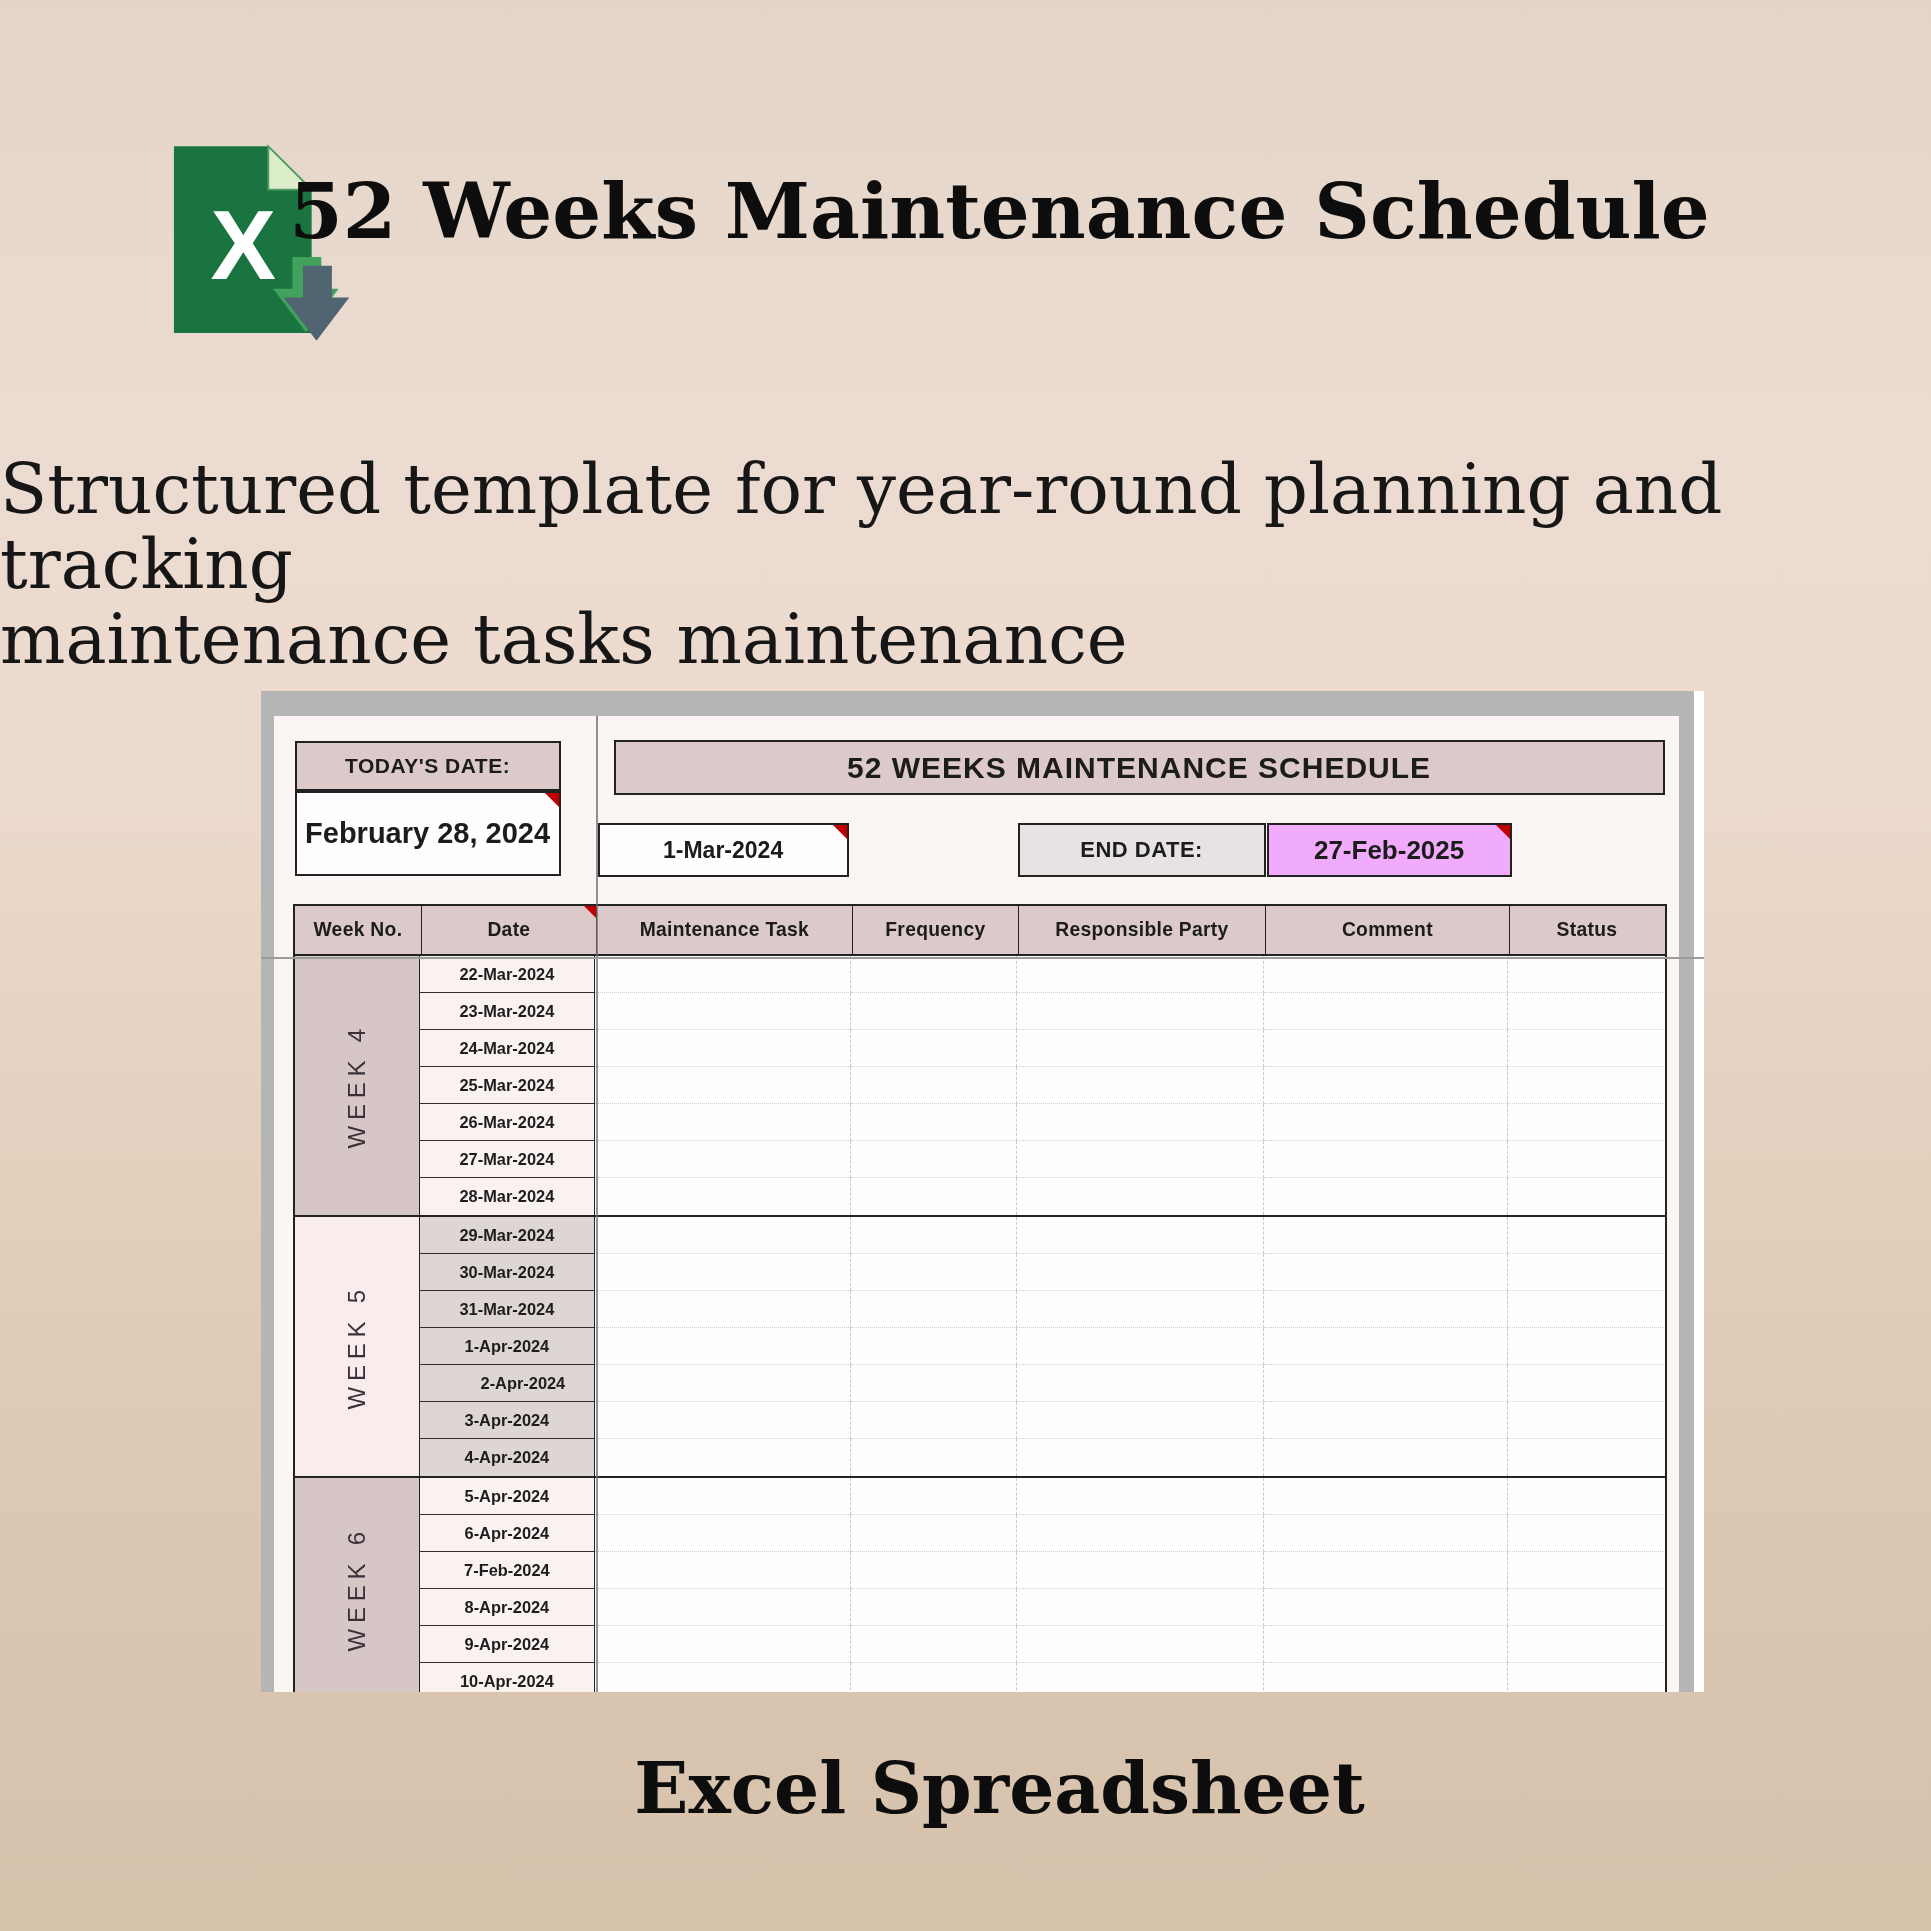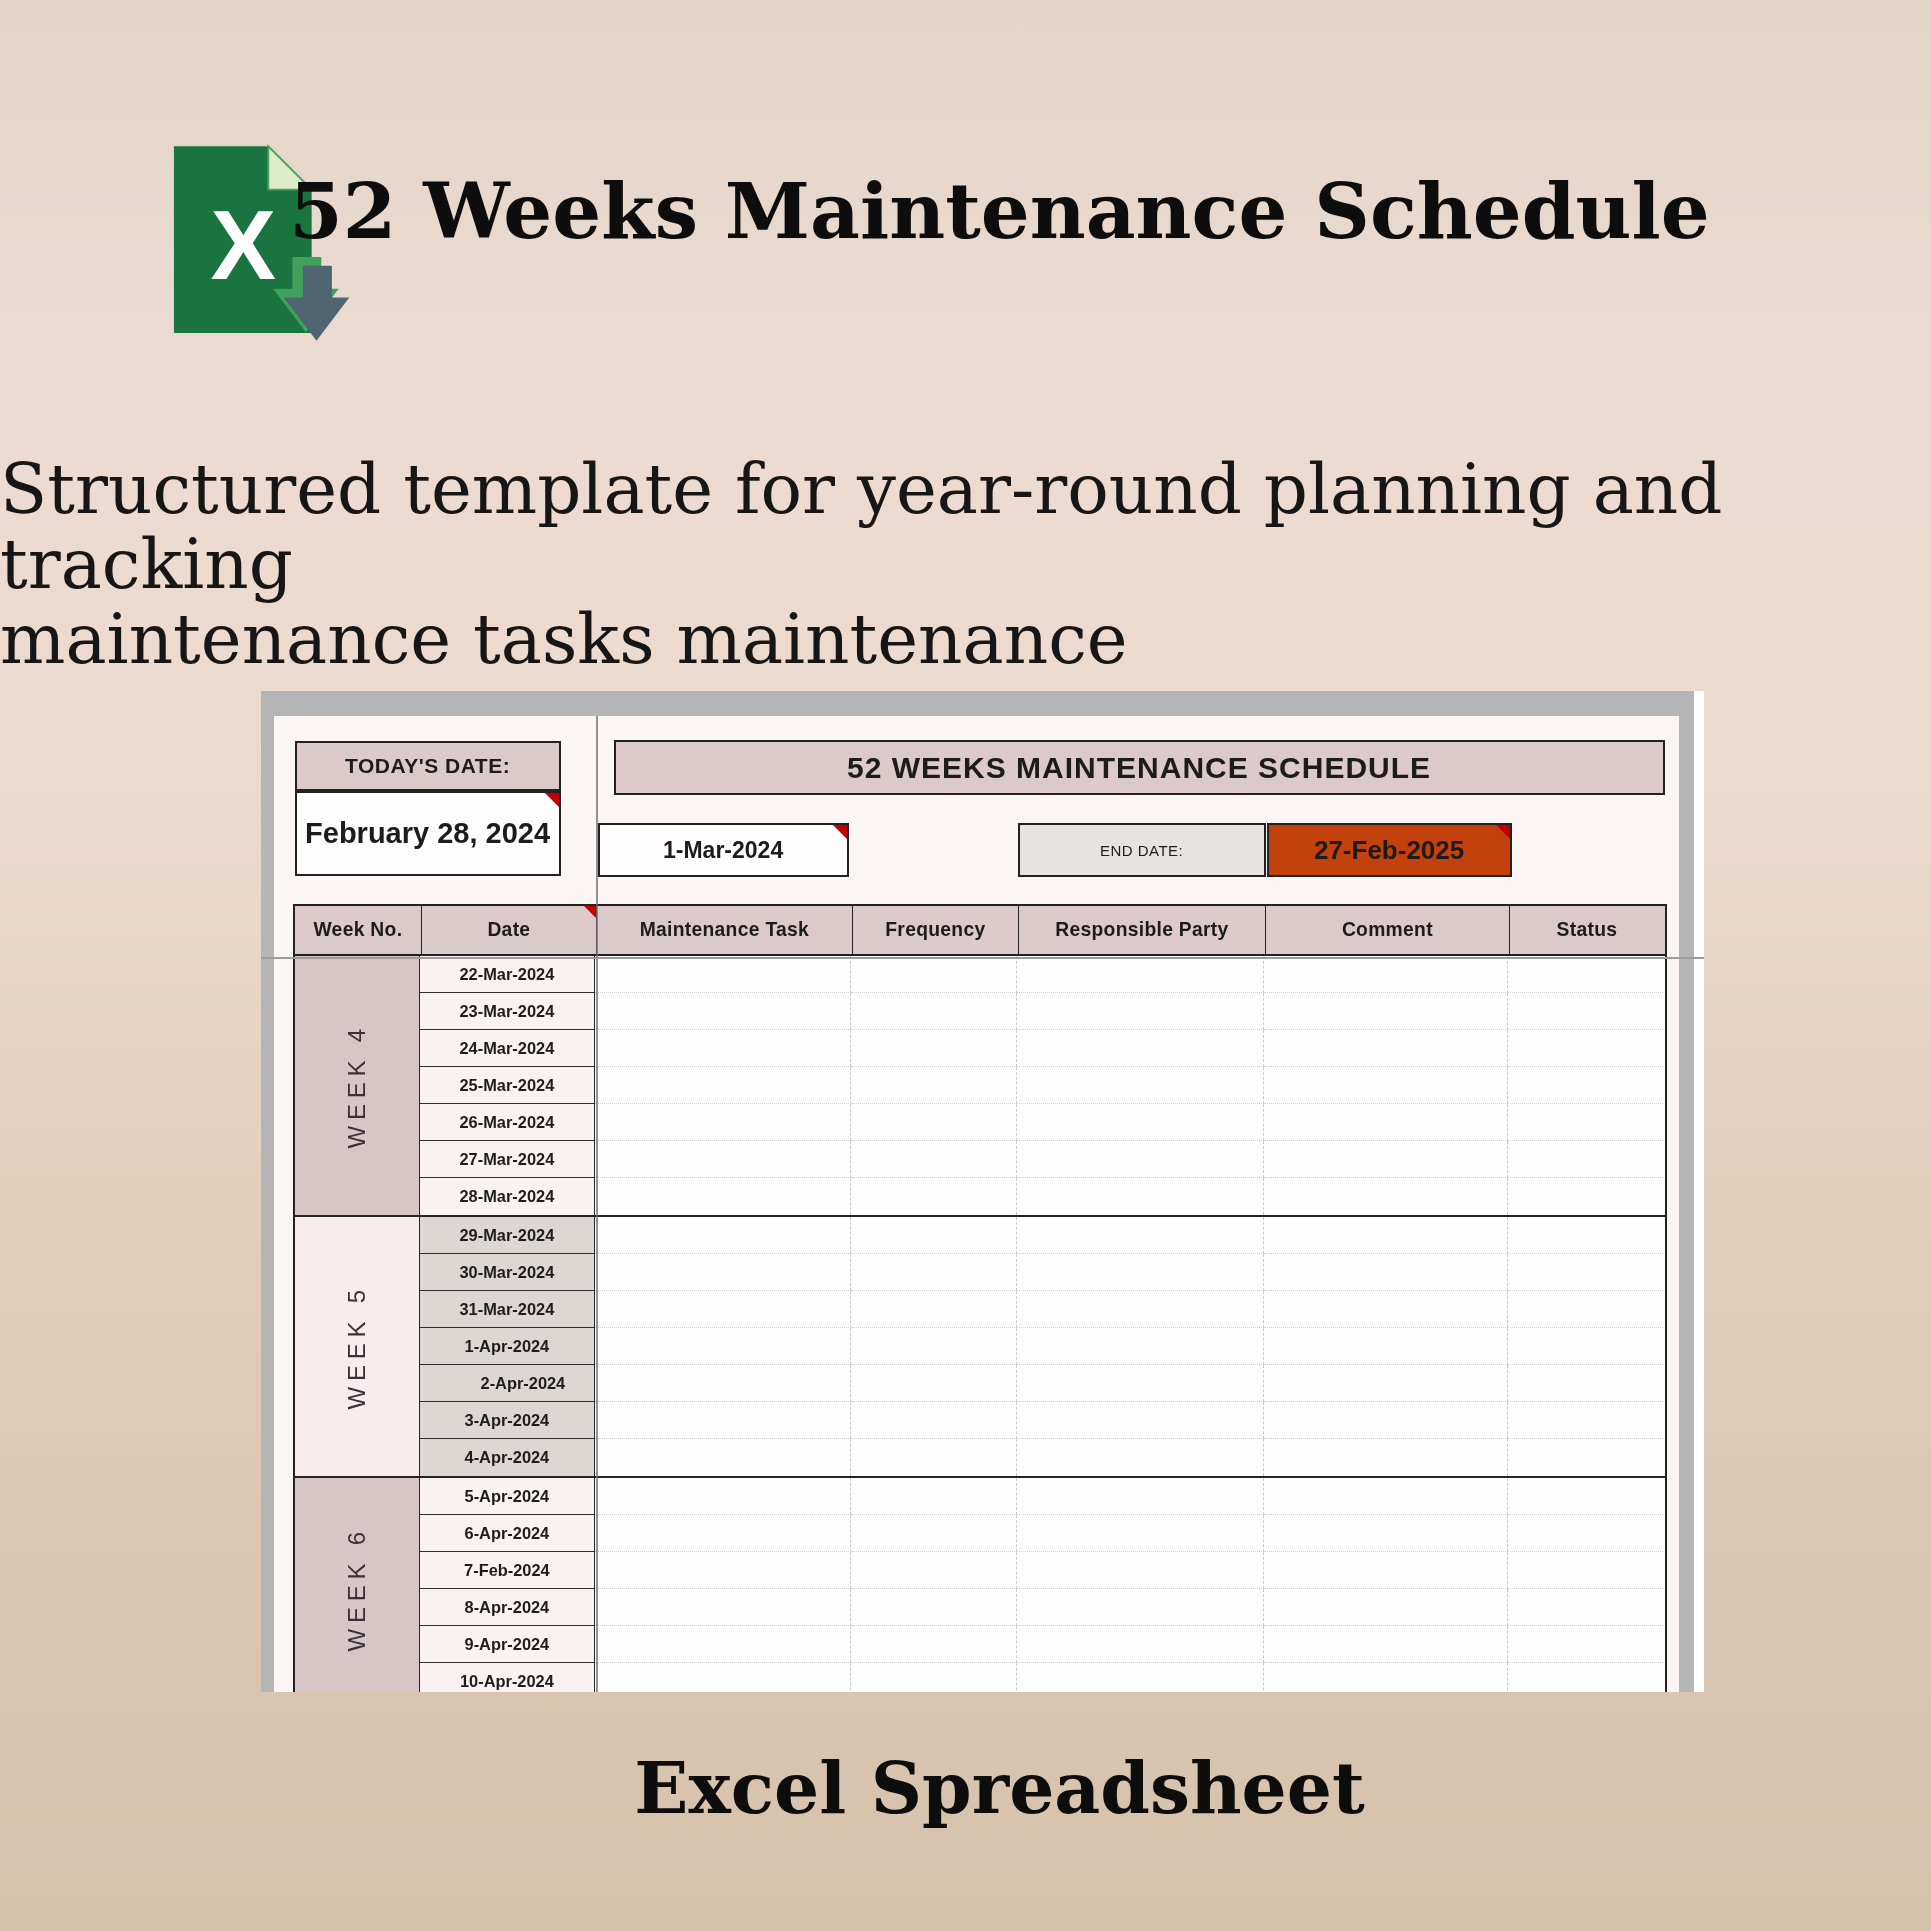--- a/index.html
+++ b/index.html
@@ -39,22 +39,22 @@
   .freeze-v{position:absolute;left:335px;top:25px;width:1.9px;bottom:0;background:#6f6f6f;z-index:4;opacity:.75;}
   .freeze-h{position:absolute;left:0;top:266px;width:1443px;height:1.9px;background:#9c9c9c;z-index:4;}
   
   .box{position:absolute;box-sizing:border-box;border:2.9px solid #222;display:flex;align-items:center;justify-content:center;color:#1c1c1c;}
   .note{overflow:hidden;}
   .note::after{content:"";position:absolute;top:0;right:0;border-top:14.5px solid var(--note_red,#c00000);border-left:14.5px solid transparent;width:0;height:0;}
   .todays-label{left:21px;top:25px;width:266px;height:50px;background:var(--header_pink,#dcc9c9);font-size:21px;font-weight:700;letter-spacing:0.5px;}
   .todays-value{left:21px;top:75px;width:266px;height:85px;background:#fffdfd;font-size:29px;font-weight:700;}
   .banner{left:340px;top:24px;width:1051px;height:55px;background:var(--header_pink,#dcc9c9);font-size:30px;font-weight:700;letter-spacing:1px;}
   .start-value{left:324px;top:107px;width:251px;height:54px;background:#fffdfd;font-size:23px;font-weight:700;}
-  .end-label{left:744px;top:107px;width:248px;height:54px;background:var(--label_gray,#e7e3e2);font-size:15px;font-weight:400;letter-spacing:0.5px;}
-  .end-value{left:993px;top:107px;width:245px;height:54px;background:#c2410c;font-size:26px;font-weight:700;}
+  .end-label{left:744px;top:107px;width:248px;height:54px;background:var(--label_gray,#e7e3e2);font-size:22px;font-weight:700;letter-spacing:0.5px;}
+  .end-value{left:993px;top:107px;width:245px;height:54px;background:#f0abfc;font-size:26px;font-weight:700;}
   
   .tablewrap{position:absolute;left:19.3px;top:188px;width:1374px;}
   .thead{
     display:grid;grid-template-columns:127px 175px 256px 166px 247px 244px 154px;
     box-sizing:border-box;border:2.9px solid #222;background:var(--header_pink,#dcc9c9);height:52px;
   }
   .hcell{
     position:relative;display:flex;align-items:center;justify-content:center;
     font-size:19.3px;font-weight:700;color:#1c1c1c;letter-spacing:0.3px;
     border-right:1.9px solid #222;box-sizing:border-box;

